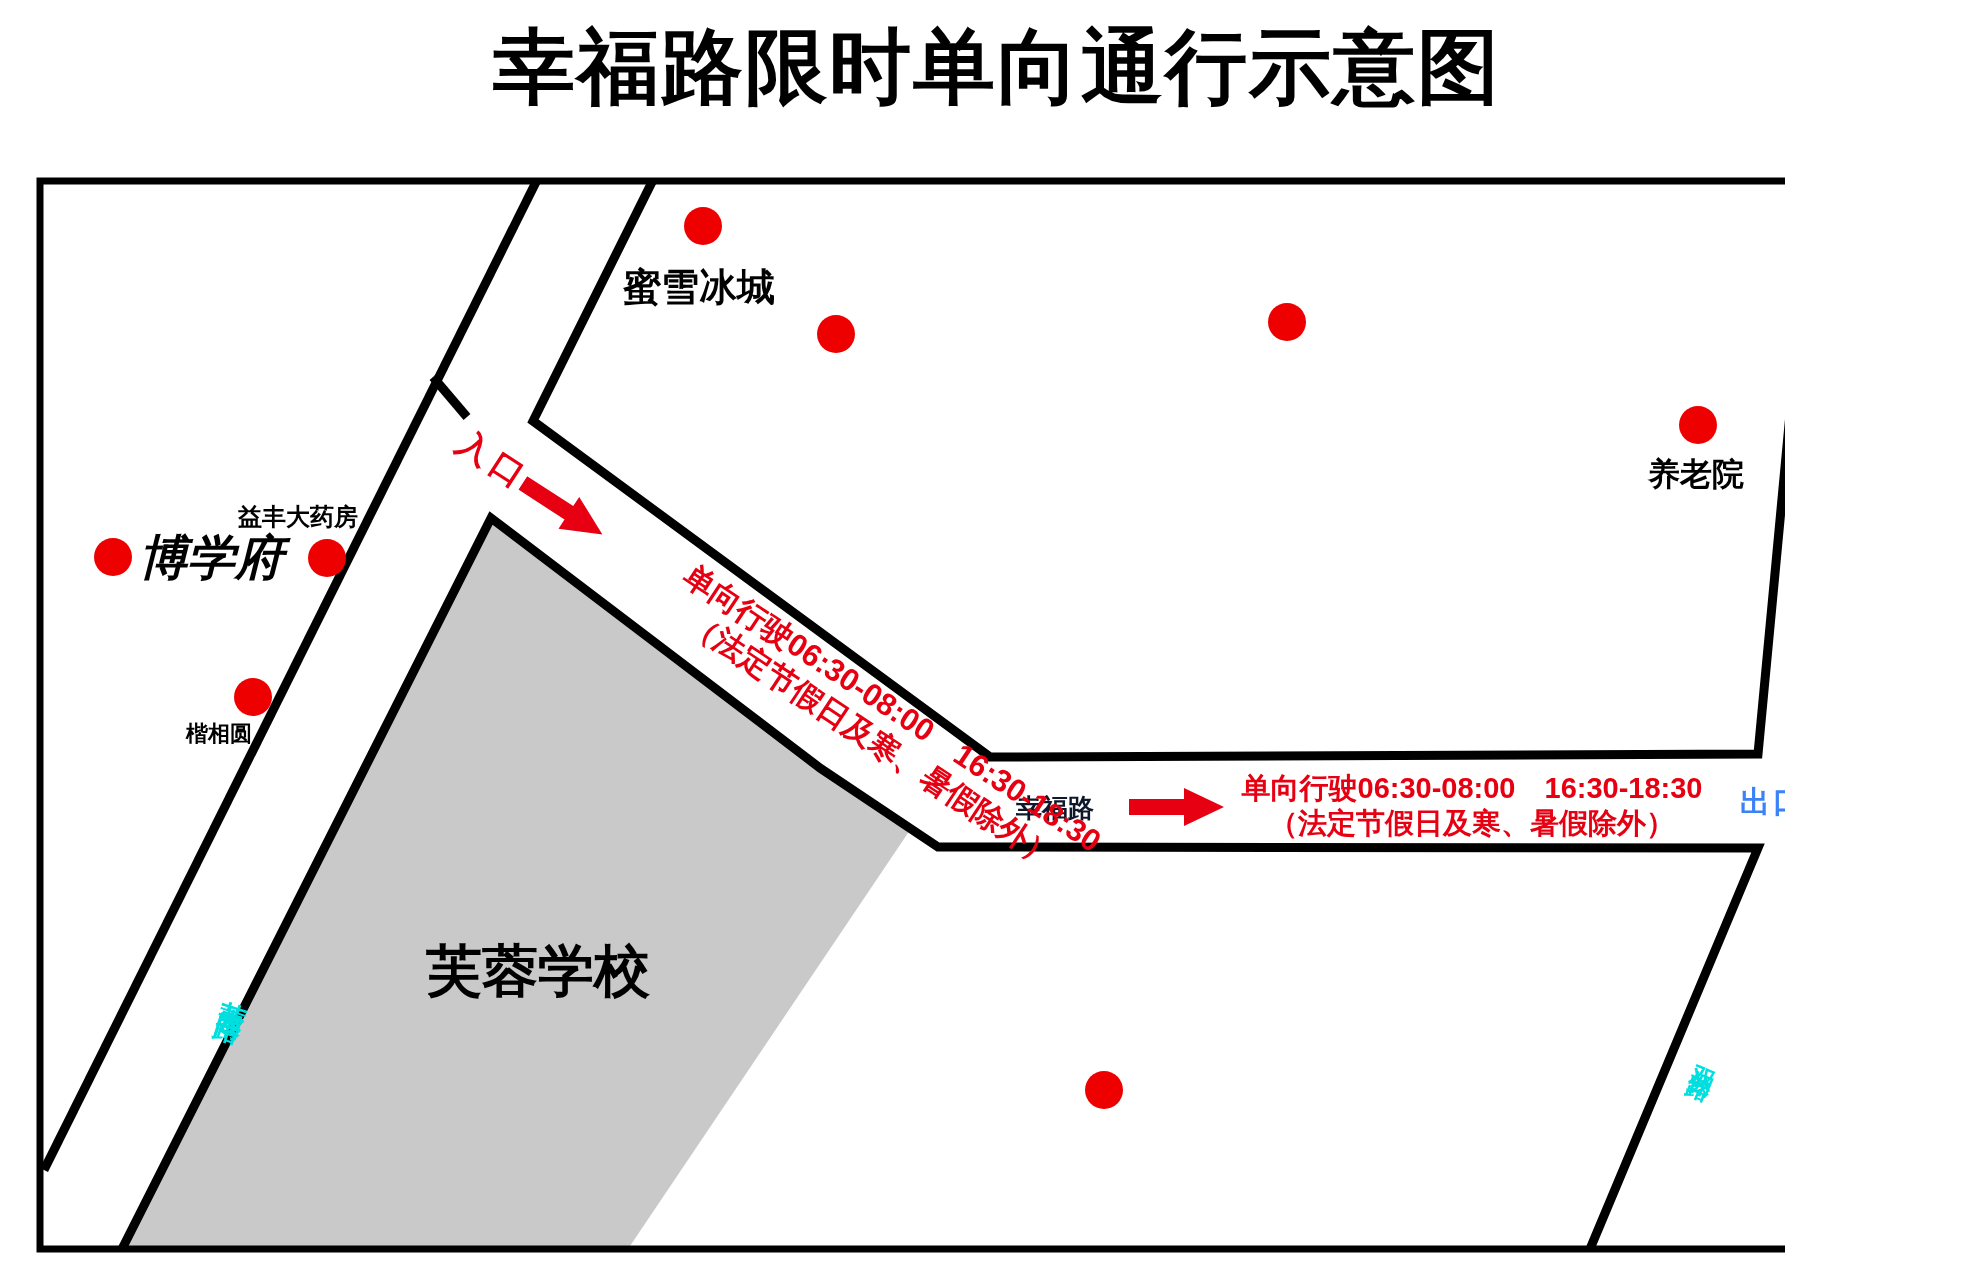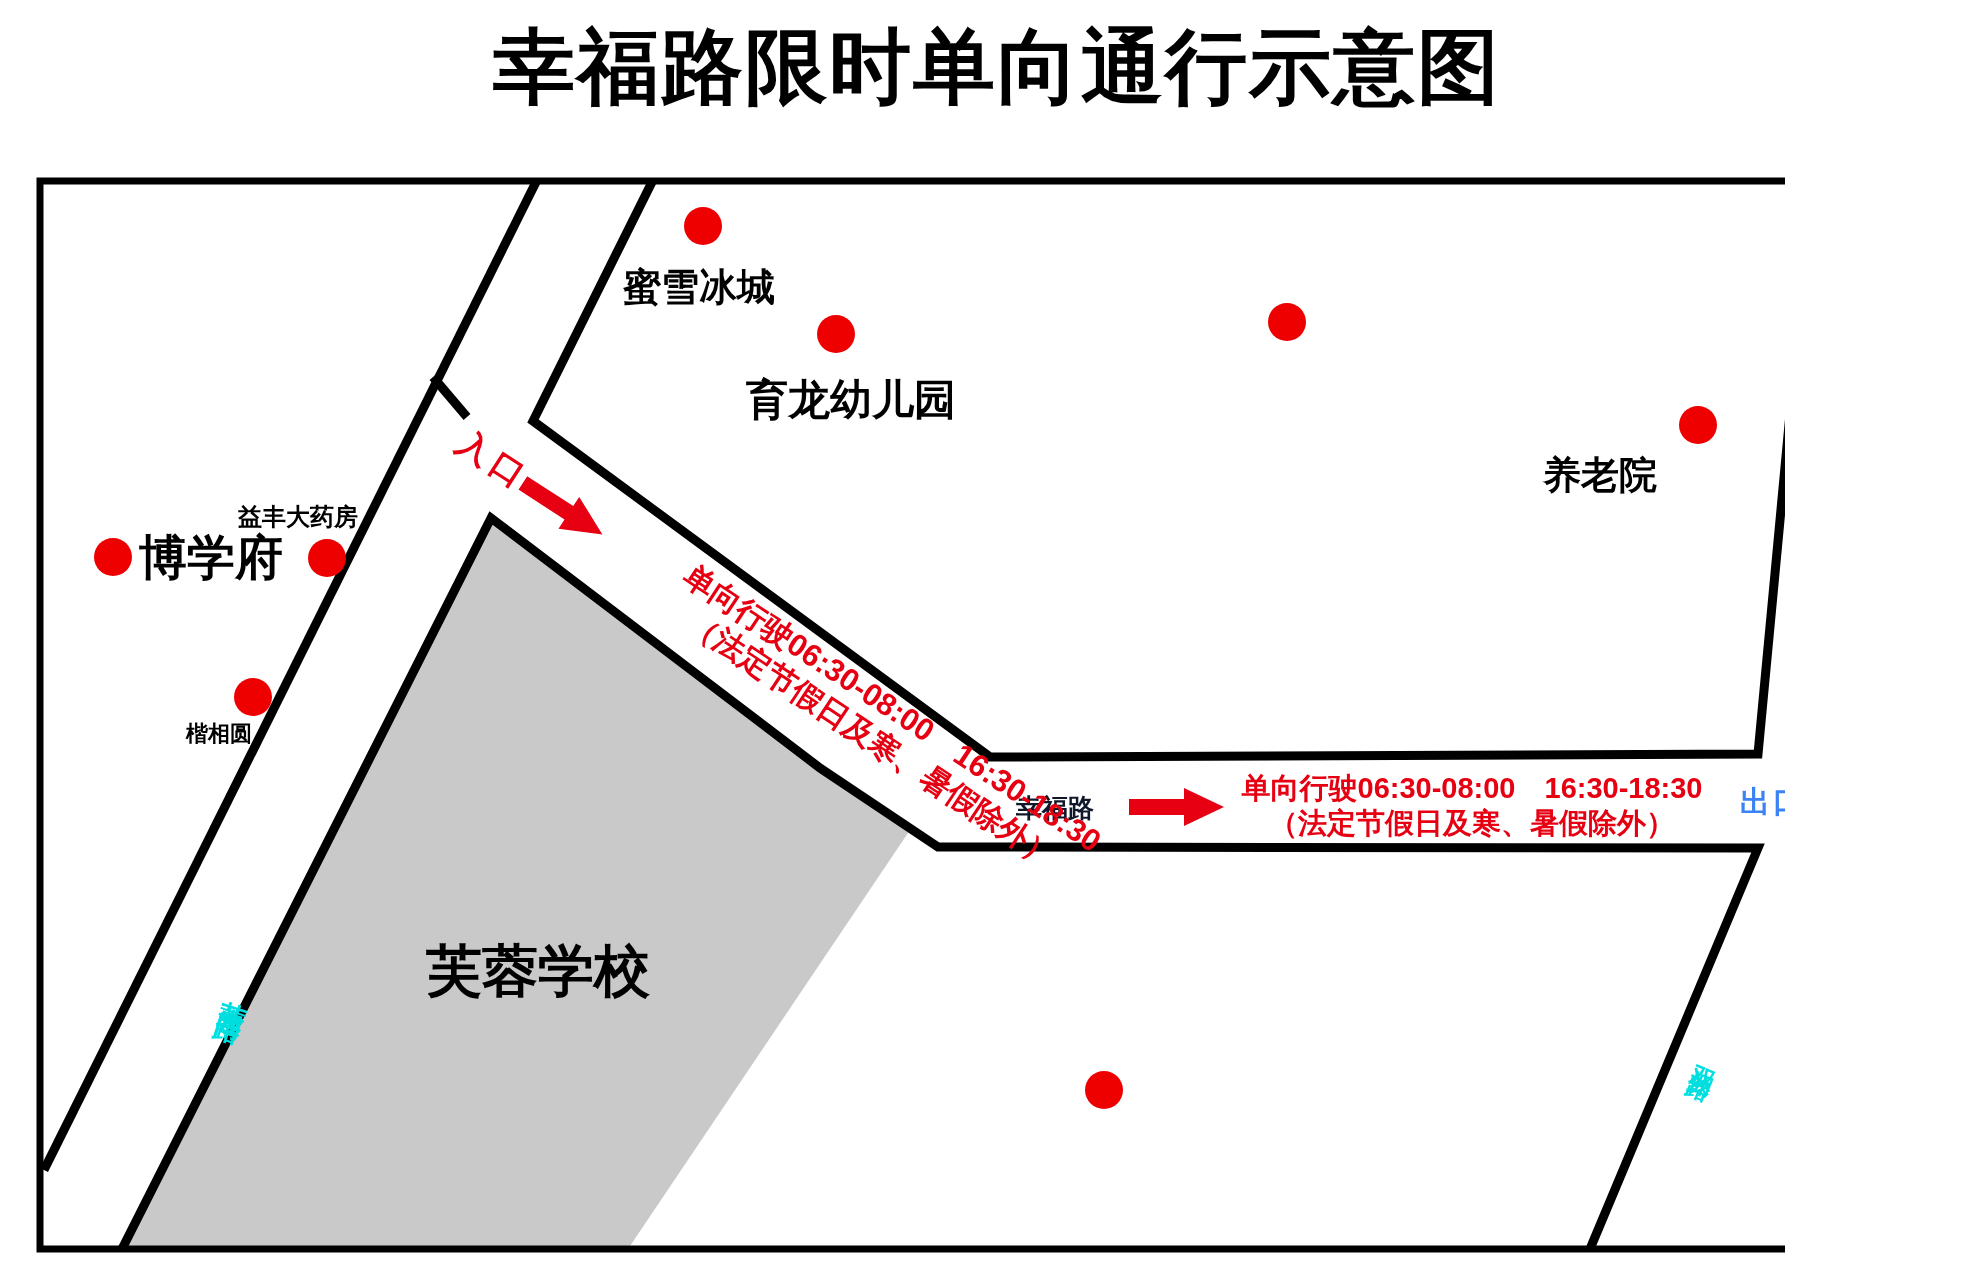--- a/index.html
+++ b/index.html
@@ -40,23 +40,22 @@
   <div class="dot" style="left:703px;top:226px;background:#ee0000;"></div>
   <div class="dot" style="left:836px;top:334px;background:#ee0000;"></div>
   <div class="dot" style="left:1287px;top:322px;background:#ee0000;"></div>
   <div class="dot" style="left:1698px;top:425px;background:#ee0000;"></div>
   <div class="dot" style="left:113px;top:557px;background:#ee0000;"></div>
   <div class="dot" style="left:327px;top:558px;background:#ee0000;"></div>
   <div class="dot" style="left:253px;top:697px;background:#ee0000;"></div>
   <div class="dot" style="left:1104px;top:1090px;background:#ee0000;"></div>
 
   <div class="abs poi-label" style="left:699px;top:287px;font-size:38px;text-align:right;">蜜雪冰城</div>
-  <div class="abs poi-label" style="left:851px;top:400px;font-size:42px;">育龙幼儿园</div>
-  <div class="abs poi-label" style="left:1600px;top:475px;font-size:38px;">养老院</div>
-  <div class="abs poi-label" style="left:211px;top:558px;font-size:48px;">博学府</div>
+  <div class="abs poi-label" style="left:1696px;top:475px;font-size:32px;">养老院</div>
+  <div class="abs poi-label" style="left:211px;top:558px;font-size:48px;font-style:italic;">博学府</div>
   <div class="abs poi-label" style="left:298px;top:517px;font-size:24px;">益丰大药房</div>
   <div class="abs poi-label" style="left:219px;top:726px;font-size:22px;margin-top:8px;">楷相圆</div>
 
   <div class="abs poi-label" style="left:538px;top:972px;font-size:56px;">芙蓉学校</div>
 
   <div class="abs cyan vtext" style="left:240px;top:992px;font-size:27px;color:#00dfdf;transform:translate(-50%,-50%) rotate(18deg);">芙蓉南路</div>
   <div class="abs cyan" style="left:1055px;top:808px;font-size:26px;color:#0f172a;">幸福路</div>
   <div class="abs cyan vtext" style="left:1833px;top:295px;font-size:23px;color:#00dfdf;transform:translate(-50%,-50%) rotate(6deg);">双拥路</div>
   <div class="abs cyan vtext" style="left:1806px;top:600px;font-size:23px;color:#00dfdf;transform:translate(-50%,-50%) rotate(6deg);">双拥路</div>
   <div class="abs cyan vtext" style="left:1711px;top:1058px;font-size:24px;color:#00dfdf;transform:translate(-50%,-50%) rotate(22deg);">双拥路</div>

